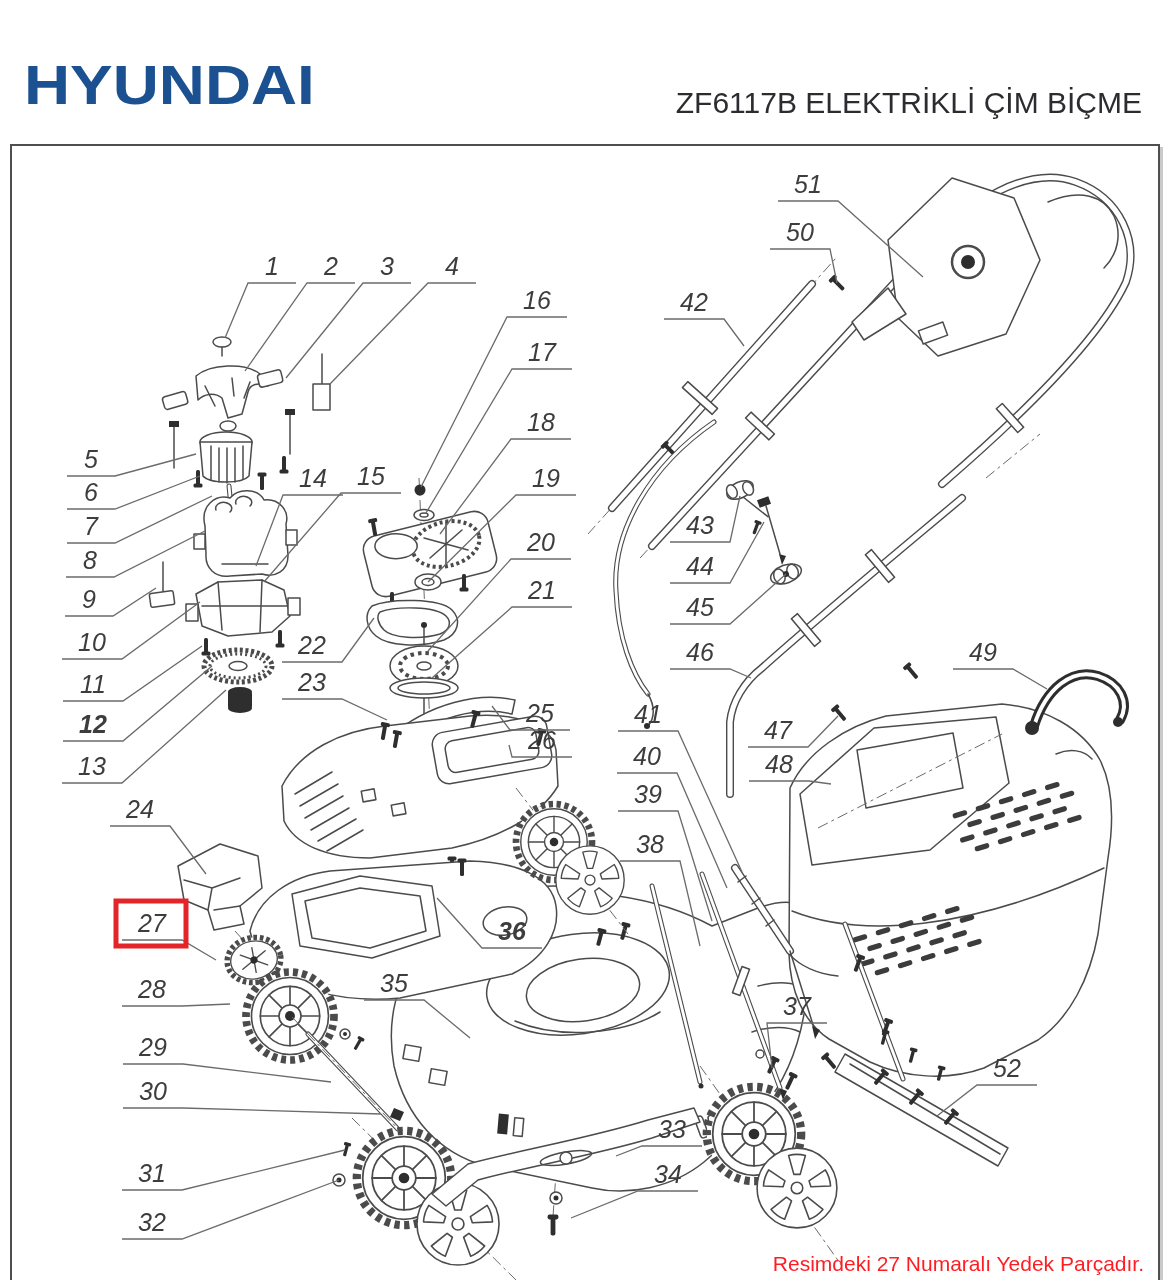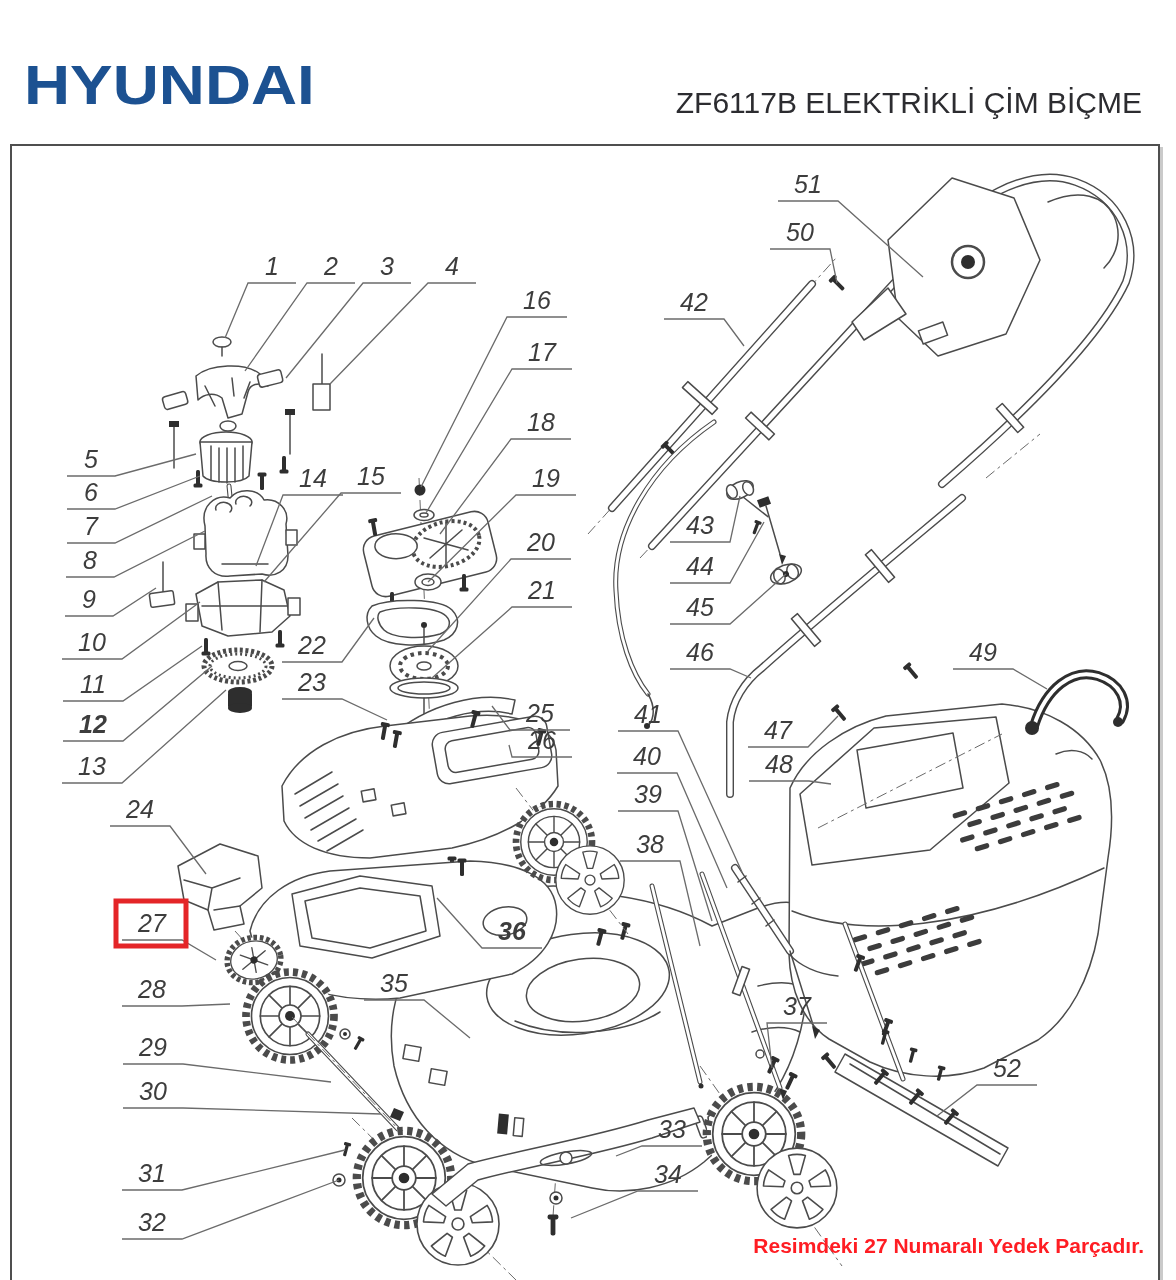--- a/index.html
+++ b/index.html
@@ -7,21 +7,21 @@
         font-family:"Liberation Sans",sans-serif;margin-top:26px;}
   .brand{position:absolute;left:24px;top:26px;font-size:56px;font-weight:900;
          letter-spacing:0px;transform:scaleX(1.14);transform-origin:left center;
          color:#1c5191;white-space:nowrap;}
   .title{position:absolute;top:60px;right:34px;font-size:30px;font-weight:400;
          color:#2c2c30;white-space:nowrap;}
   .frame{position:absolute;left:10px;top:118px;width:1150px;height:1141px;
          border:2px solid #4f4f4f;box-sizing:border-box;background:#fff;
          box-shadow:3px 3px 0 rgba(150,150,150,.5);}
   .frame svg{position:absolute;left:0;top:0;width:100%;height:100%;}
-  .note{position:absolute;right:14px;bottom:25px;font-size:21px;font-weight:700;
+  .note{position:absolute;right:14px;bottom:7px;font-size:21px;font-weight:400;
         color:#ff1d23;white-space:nowrap;text-align:right;}
   
   .ln{fill:none;stroke:#4b4b4b;stroke-width:1.5;stroke-linejoin:round;stroke-linecap:round;}
   .fw{fill:#fff;stroke:#4b4b4b;stroke-width:1.5;stroke-linejoin:round;}
   .dk{fill:#2e2e2e;stroke:none;}
   .dd{fill:none;stroke:#6a6a6a;stroke-width:1;stroke-dasharray:11 4 3 4;}
   .to{stroke:#4b4b4b;stroke-width:8;fill:none;stroke-linecap:round;}
   .ti{stroke:#fff;stroke-width:5.2;fill:none;stroke-linecap:round;}
   .to2{stroke:#4b4b4b;stroke-width:5;fill:none;stroke-linecap:round;}
   .ti2{stroke:#fff;stroke-width:2.8;fill:none;stroke-linecap:round;}

